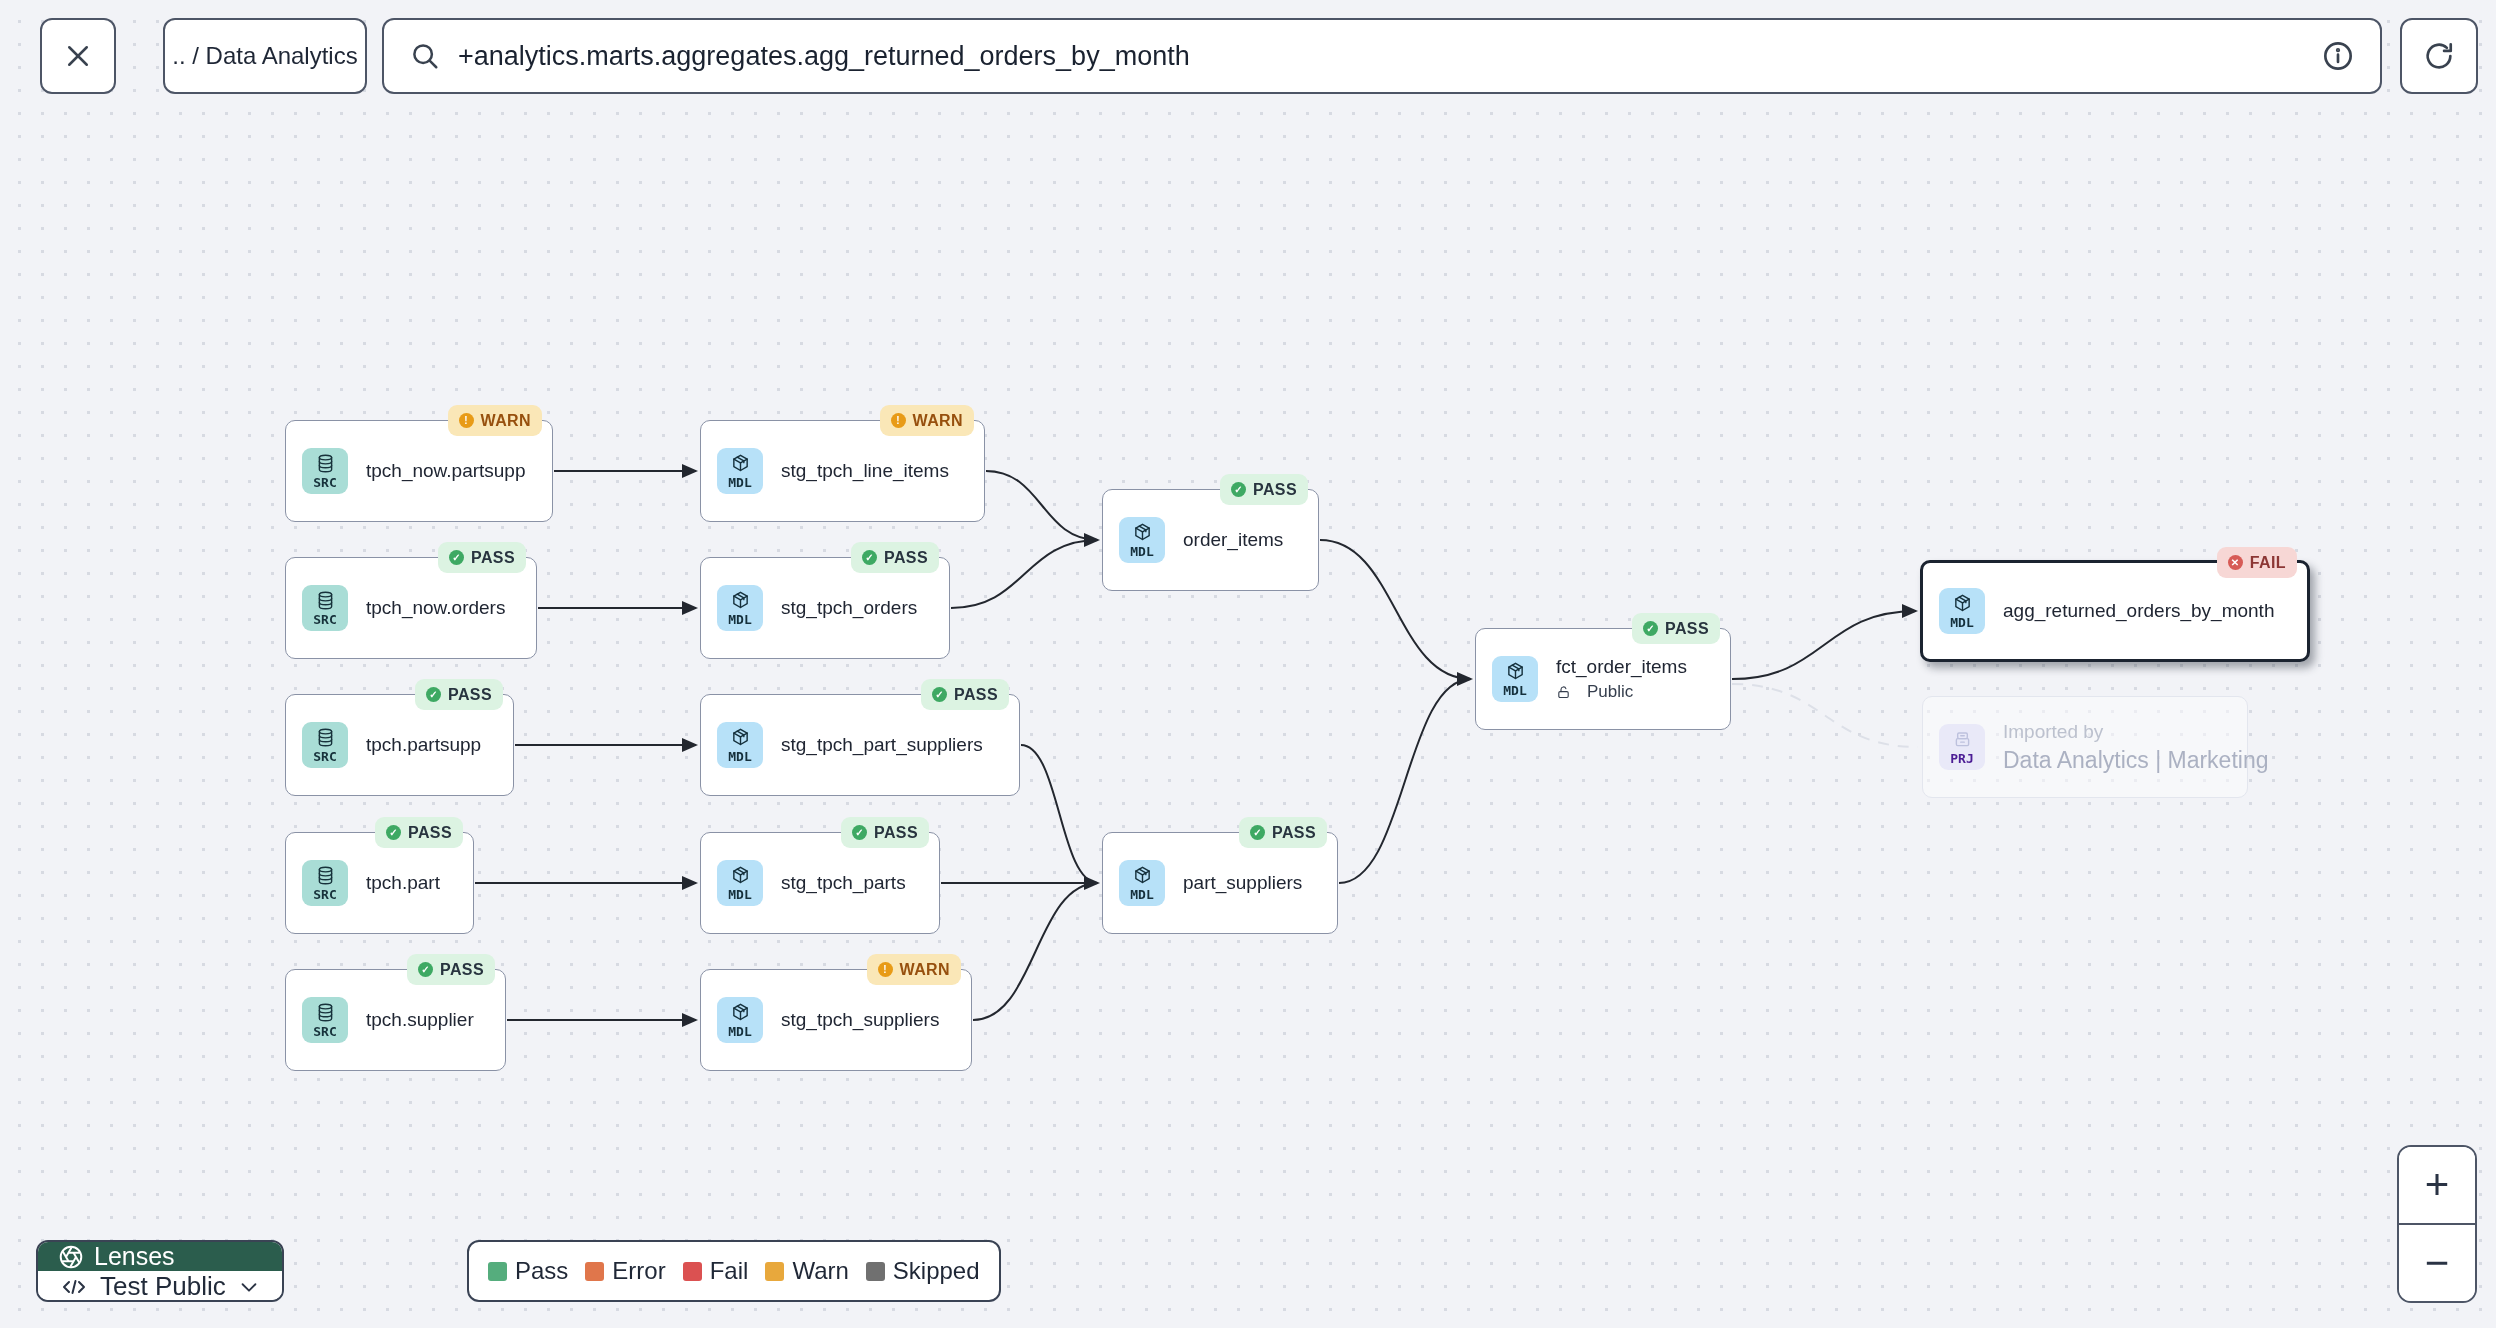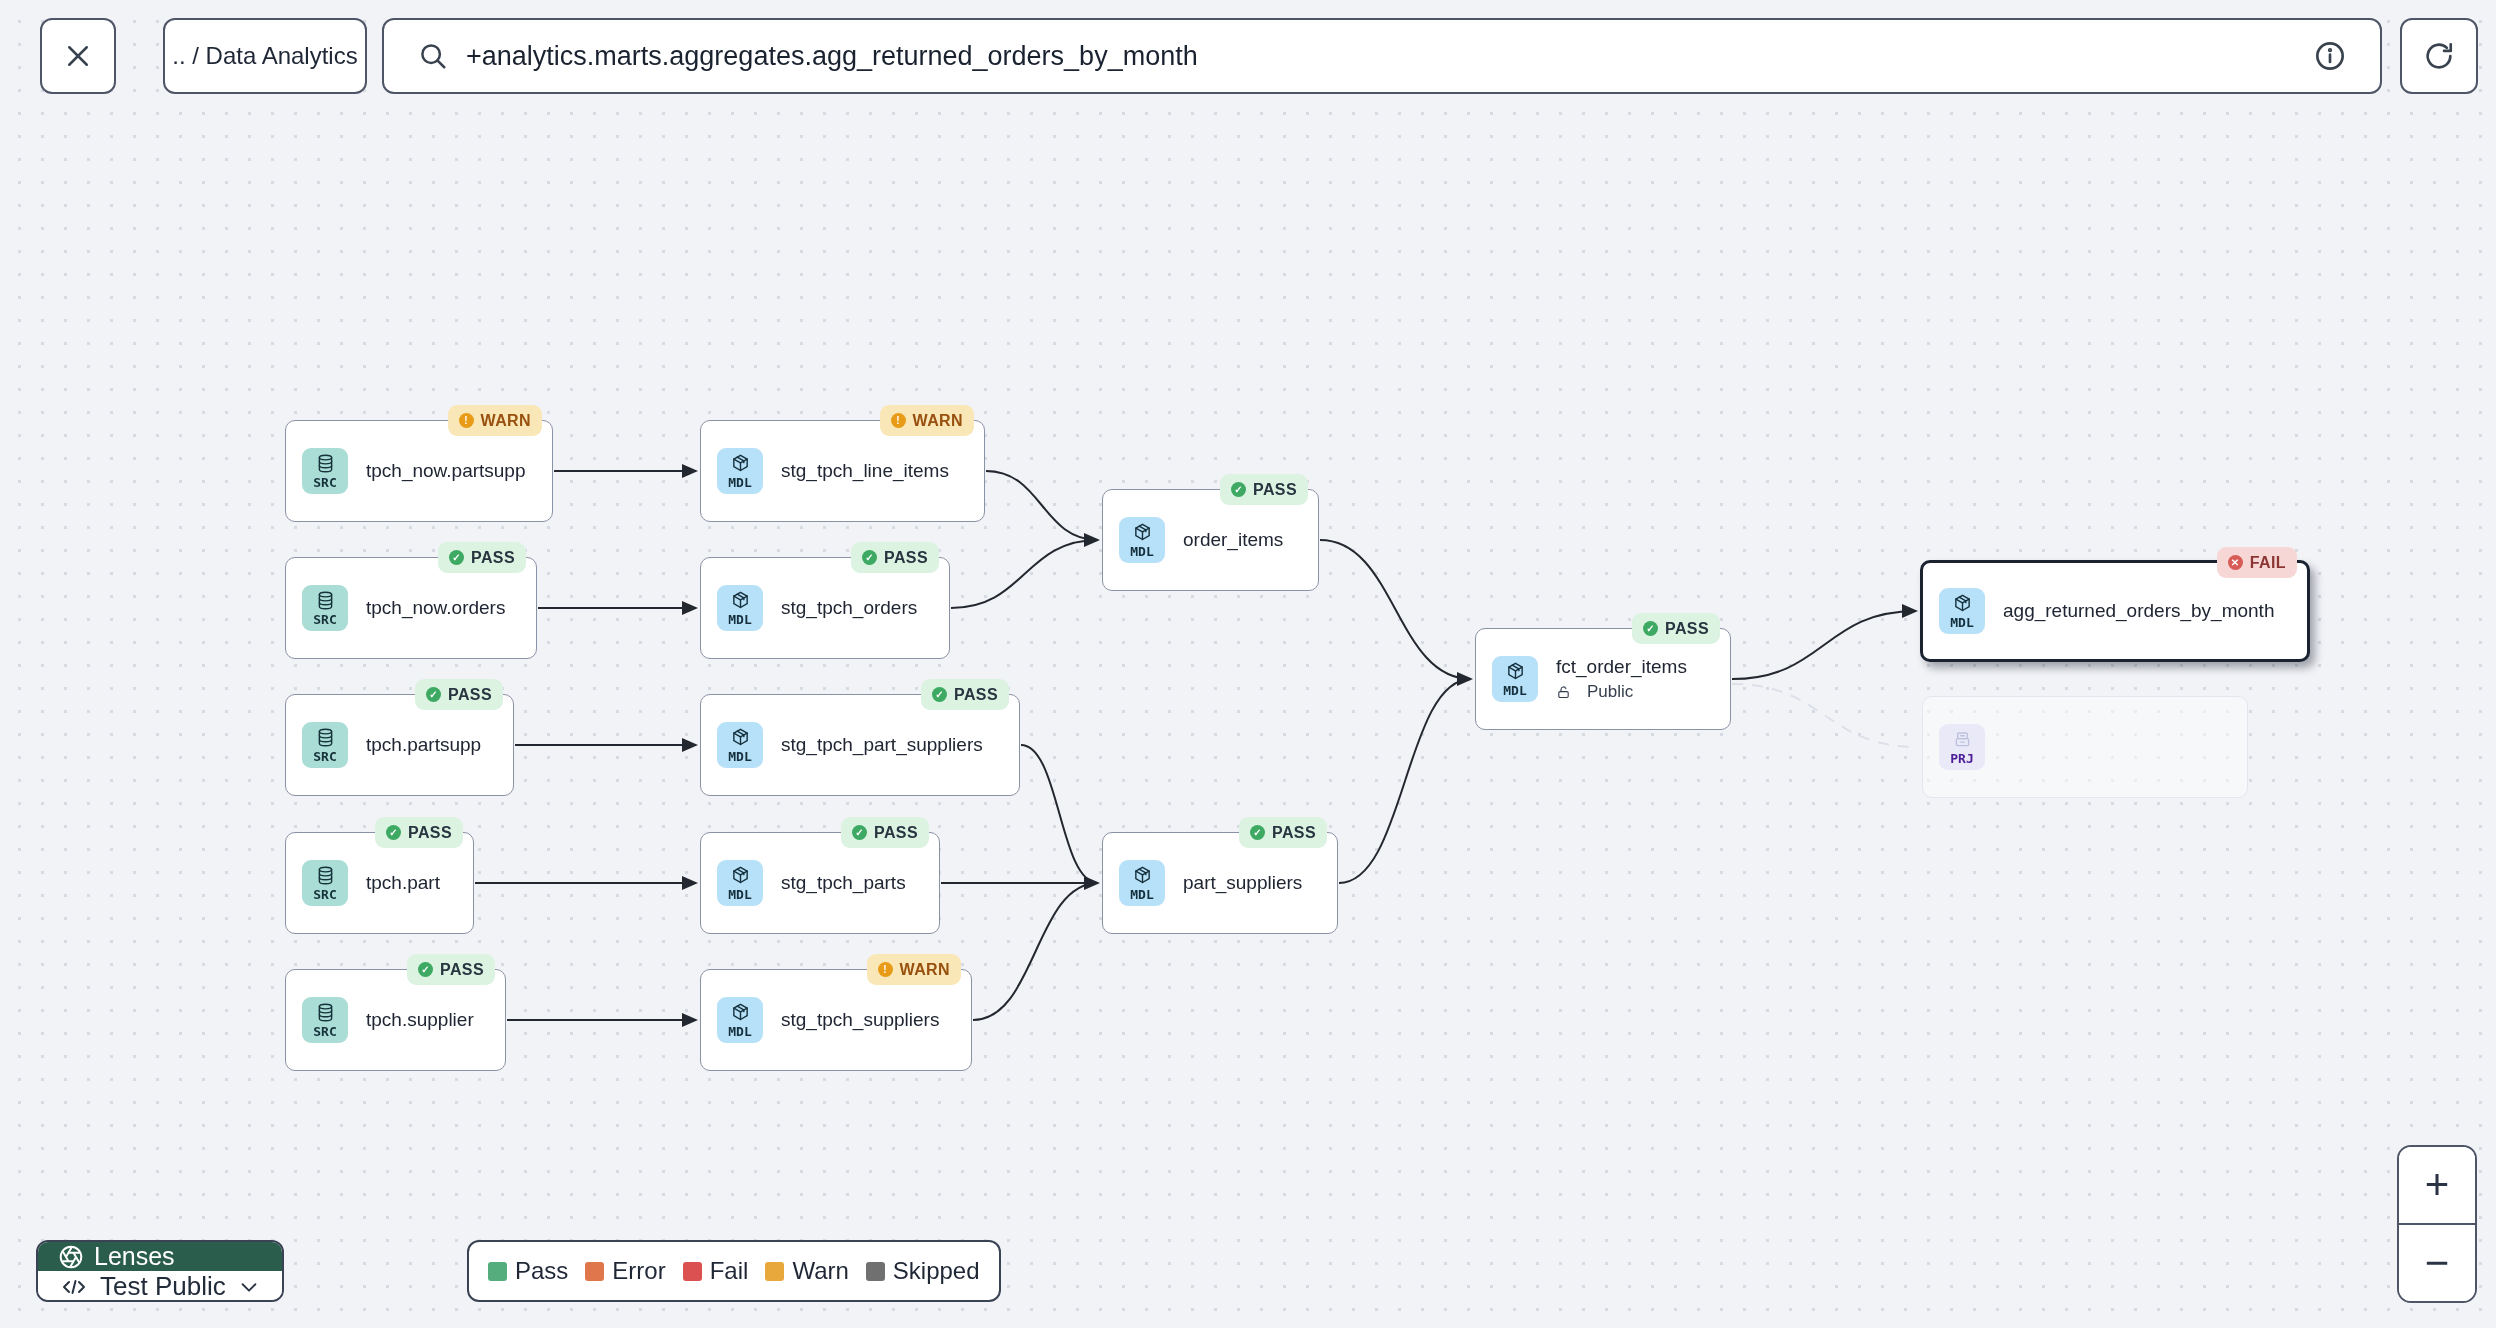--- a/index.html
+++ b/index.html
@@ -20,21 +20,21 @@
 
   
   .tb-btn {
     position:absolute; top:18px; height:76px;
     background:#FFFFFF; border:2px solid #4D5566; border-radius:12px;
     display:flex; align-items:center; justify-content:center;
     cursor:pointer; z-index:30;
   }
   #close-btn   { left:40px;  width:76px; }
   #breadcrumb  { left:138px; width:204px; font-size:24px; color:#1F2736;margin-left:25px; }
-  #searchbar   { left:382px; width:2000px; justify-content:flex-start; padding:0 34px; gap:18px; cursor:text; }
+  #searchbar   { left:382px; width:2000px; justify-content:flex-start; padding:0 26px; gap:18px; cursor:text; }
   #searchbar input {
     flex:1; border:none; outline:none; background:transparent;
     font-family:"Liberation Sans",sans-serif; font-size:27px; color:#1A2230;
   }
   #refresh-btn { left:2400px; width:78px; }
   .tb-icon { stroke:#39424F; fill:none; stroke-width:2; stroke-linecap:round; stroke-linejoin:round; }
 
   
   #edges { position:absolute; inset:0; z-index:5; pointer-events:none; }
   .edge { fill:none; stroke:#23272F; stroke-width:2; }
@@ -340,20 +340,24 @@
     </div>
     <div class="node ghost" style="left: 1922px; top: 696px; width: 326px; height: 102px;">
       <div class="chip" style="background:#E9E9F8;color:#4c1d95">
         <svg style="stroke:#BDC1DD" viewBox="0 0 24 24">
           <rect x="6.5" y="4.5" width="11" height="6.5" rx="1.5"></rect>
           <rect x="5" y="11" width="14" height="8" rx="1.5"></rect>
           <line x1="10" y1="7.7" x2="14" y2="7.7"></line>
           <line x1="10" y1="15" x2="14" y2="15"></line>
         </svg>
         <span class="chip-label">PRJ</span>
+      </div>
+      <div class="tcol">
+        <div class="gline1">Imported by</div>
+        <div class="gline2">Data Analytics | Marketing</div>
       </div>
     </div>
   </div>
 
 <div id="close-btn" class="tb-btn">
   <svg class="tb-icon" width="30" height="30" viewBox="0 0 24 24">
       <line x1="5" y1="5" x2="19" y2="19"></line>
       <line x1="19" y1="5" x2="5" y2="19"></line>
     </svg>
 </div>

